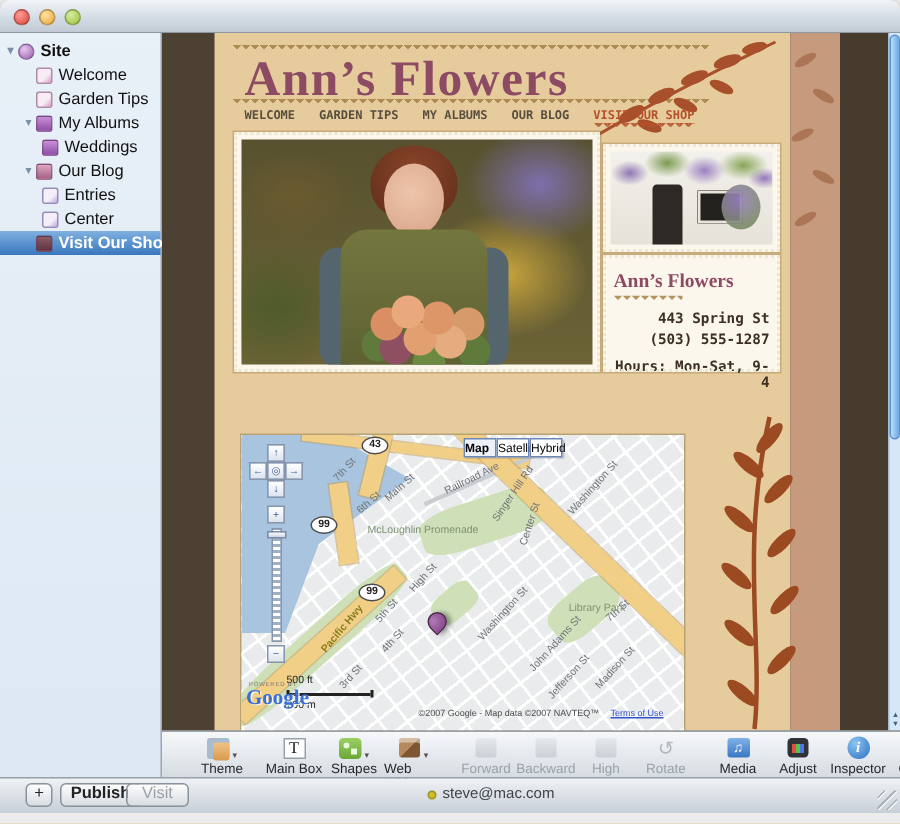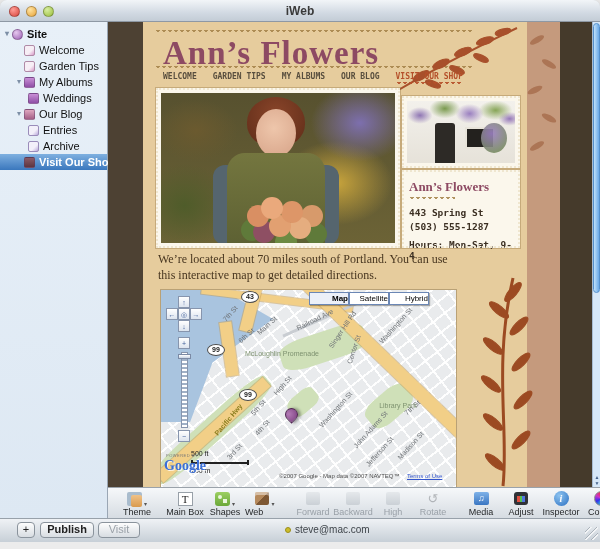--- a/index.html
+++ b/index.html
@@ -100,21 +100,21 @@
      radial-gradient(22px 14px at 35% 40%, #7a9a4e, transparent 70%),
      radial-gradient(20px 14px at 58% 55%, #9a7fc0, transparent 70%),
      radial-gradient(24px 14px at 82% 45%, #87a557, transparent 70%),
      radial-gradient(16px 10px at 95% 70%, #9577b8, transparent 70%); }
   .store-hang { position:absolute; right:8px; top:22px; width:26px; height:30px; border-radius:50%;
     background:radial-gradient(circle at 40% 35%, #9b7fc2, #6e8f46); opacity:.9; }
 
   .card { font-family:"DejaVu Sans Mono",monospace; font-weight:bold; font-size:9.5px; color:#3c3023; padding:4px 2px; }
   .card-title { font-family:"Liberation Serif",serif; font-size:13px; font-weight:bold; color:#8d4a63; }
   .card .zz { width:46px; margin:2px 0 6px; }
-  .card p { margin:0 0 3px; }
+  .card p { margin:0 0 3px;text-align:right; }
   .card .hours { margin-top:7px; }
   .intro { position:absolute; left:15px; top:229px; width:308px; font-family:"Liberation Serif",serif;
     font-size:12px; line-height:1.35; color:#47351f; }
 
   
   .map { position:absolute; left:18px; top:268px; width:295px; height:197px; overflow:hidden;
     background:
       repeating-linear-gradient(52deg, rgba(255,255,255,.95) 0 2px, transparent 2px 15px),
       repeating-linear-gradient(-38deg, rgba(255,255,255,.95) 0 2px, transparent 2px 13px),
       #e9ebed;
@@ -123,22 +123,22 @@
     clip-path:polygon(0 0, 55% 0, 100% 22%, 46% 55%, 26% 100%, 0 100%); }
   .road { position:absolute; background:#f2cf87; box-shadow:0 0 0 1px rgba(196,156,84,.5); }
   .green { position:absolute; background:#cfe0b8; border-radius:30%; }
   .rail { position:absolute; background:#c9cdd2; }
   .glabel { position:absolute; font-size:7px; color:#6f7377; white-space:nowrap; }
   .plabel { position:absolute; font-size:7px; color:#7e9270; white-space:nowrap; text-align:center; }
   .ylabel { position:absolute; font-size:7px; color:#8a7d1e; white-space:nowrap; font-weight:bold; }
   .shield { position:absolute; width:18px; height:12px; background:#fff; border:1.5px solid #4c4c4c;
     border-radius:50%; font-size:7px; font-weight:bold; color:#222; text-align:center; line-height:9px; }
   .mapbtns { position:absolute; left:148px; top:2px; display:flex; }
-  .mbtn { width:40px; height:13px; background:#fff; border:1px solid #6b87b5; font-size:8px;
-    text-align:right; line-height:12px; color:#000; box-shadow:1px 1px 1px rgba(0,0,0,.3); }
+  .mbtn { width:22px; height:13px; background:#fff; border:1px solid #6b87b5; font-size:8px;
+    text-align:left; line-height:12px; color:#000; box-shadow:1px 1px 1px rgba(0,0,0,.3); }
   .mbtn.on { font-weight:bold; background:#ecf0f8; }
   .panbtn { position:absolute; width:12px; height:12px; background:linear-gradient(#fff,#dde4ee);
     border:1px solid #8795ad; font-size:7px; line-height:11px; text-align:center; color:#41609a; }
   .zslider { position:absolute; left:20px; top:62px; width:7px; height:76px; background:#fff; border:1px solid #8795ad;
     background:repeating-linear-gradient(#fff 0 2px, #9fb0c6 2px 4px); }
   .zthumb { position:absolute; left:17px; top:64px; width:13px; height:5px; background:linear-gradient(#fff,#c9d4e4); border:1px solid #7b8aa5; }
   .pin { position:absolute; left:124px; top:118px; width:13px; height:13px; background:radial-gradient(circle at 35% 30%, #b27ab5, #7c3f80);
     border:1px solid #4f2752; border-radius:50% 50% 50% 0; transform:rotate(-45deg); box-shadow:2px 2px 3px rgba(0,0,0,.35); }
   .scale { position:absolute; left:30px; top:160px; font-size:7px; color:#222; }
   .scalebar { position:absolute; left:30px; top:170px; width:58px; height:5px;
@@ -195,21 +195,20 @@
 </style>
 </head>
 <body>
 
 <div class="window">
 
   <div class="titlebar">
     <span class="tl red"></span>
     <span class="tl yel"></span>
     <span class="tl grn"></span>
-    <div class="title">iWeb</div>
   </div>
 
   <div class="main">
 
     <div class="sidebar">
       <div class="trow root">
         <span class="tri">▾</span>
         <span class="ticon ic-site"></span>
         <span>Site</span>
       </div>
@@ -236,21 +235,21 @@
         <span class="tri">▾</span>
         <span class="ticon ic-blog"></span>
         <span>Our Blog</span>
       </div>
       <div class="trow l2">
         <span class="ticon ic-entry"></span>
         <span>Entries</span>
       </div>
       <div class="trow l2">
         <span class="ticon ic-entry"></span>
-        <span>Archive</span>
+        <span>Center</span>
       </div>
       <div class="trow l1 selected">
         <span class="spacer"></span>
         <span class="ticon ic-shop"></span>
         <span>Visit Our Shop</span>
       </div>
     </div>
 
     <div class="canvas">
       <div class="strip-dark-left"></div>
@@ -308,21 +307,20 @@
         <div class="stamp" style="left:259px;top:148px;width:118px;height:78px;">
           <div class="card">
             <div class="card-title">Ann’s Flowers</div>
             <div class="zz"></div>
             <p>443 Spring St</p>
             <p>(503) 555-1287</p>
             <p class="hours">Hours: Mon-Sat, 9-4</p>
           </div>
         </div>
 
-        <div class="intro">We’re located about 70 miles south of Portland. You can use this interactive map to get detailed directions.</div>
 
         <div class="map">
           <div class="river"></div>
 
           <div class="green" style="left:-24px;top:128px;width:150px;height:24px;transform:rotate(-42deg);"></div>
           <div class="green" style="left:118px;top:42px;width:88px;height:30px;transform:rotate(-18deg);"></div>
           <div class="green" style="left:203px;top:102px;width:50px;height:28px;transform:rotate(-40deg);"></div>
           <div class="green" style="left:126px;top:102px;width:32px;height:20px;transform:rotate(-40deg);"></div>
 
           <div class="road" style="left:40px;top:6px;width:152px;height:7px;transform:rotate(7deg);"></div>
@@ -413,21 +411,21 @@
         </g>
       </svg>
 
       <div class="scrollbar">
         <div class="scroll-thumb"></div>
         <div class="scroll-arrows">▲<br>▼</div>
       </div>
     </div>
 
     <div class="toolbar">
-      <div class="titem" style="margin-left:9px;justify-content:space-between;">
+      <div class="titem" style="margin-left:20px;justify-content:space-between;">
         <span class="ic">
             <span class="i-theme"></span>
             <span class="dd">▾</span>
           </span>
         <span class="lbl">Theme</span>
       </div>
       <div class="tsep"></div>
       <div class="titem">
         <span class="ic">
             <span class="i-text">T</span>
@@ -498,19 +496,19 @@
           </span>
         <span class="lbl">Colors</span>
       </div>
 
     </div>
   </div>
 
   <div class="statusbar">
     <div class="sbtn" style="left:17px;width:18px;">+</div>
     <div class="sbtn bold" style="left:40px;width:54px;">Publish</div>
-    <div class="sbtn disabled" style="left:98px;width:42px;">Visit</div>
+    <div class="sbtn disabled" style="left:84px;width:42px;">Visit</div>
     <span class="dot"></span>
     <span class="account">steve@mac.com</span>
     <div class="grip"></div>
   </div>
 
 </div>
 
 </body></html>

